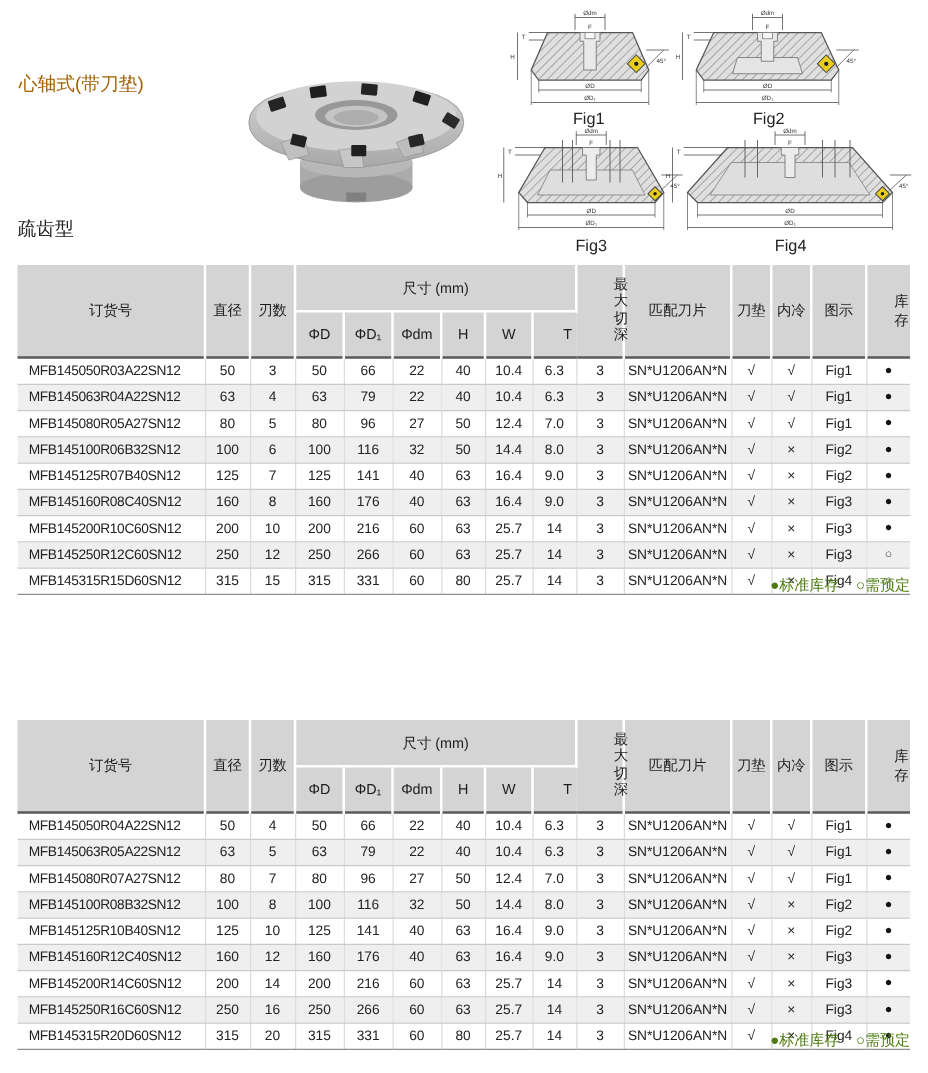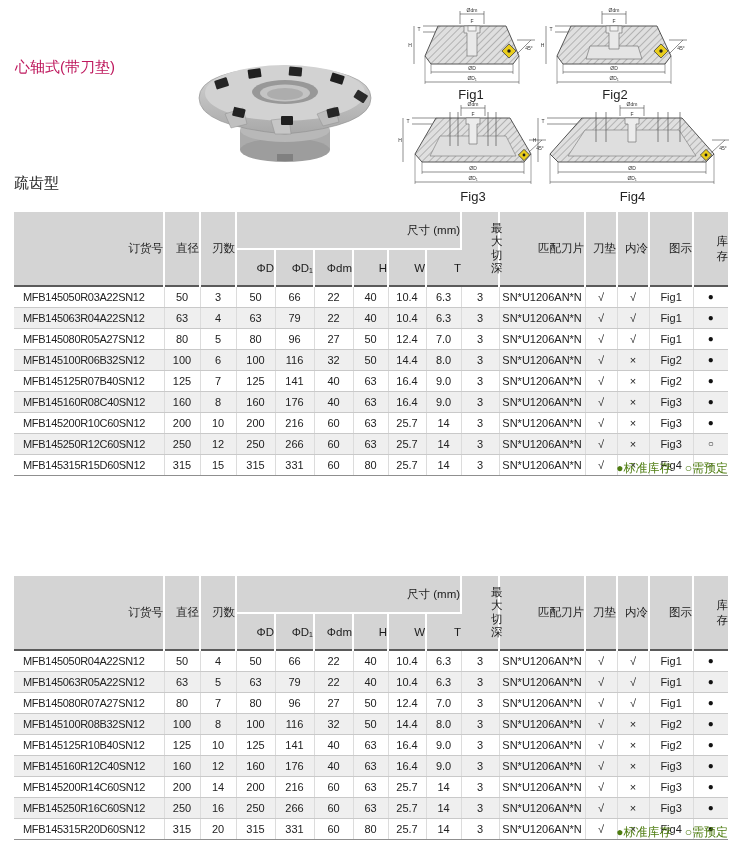--- a/index.html
+++ b/index.html
@@ -2,42 +2,42 @@
 <html><head>
 <meta charset="utf-8">
 <style>
   * { margin:0; padding:0; box-sizing:border-box; }
   html,body { background:#ffffff; }
   body { font-family:"Liberation Sans","DejaVu Sans",sans-serif; color:#1a1a1a; }
   .page { position:relative; width:742px; height:858px; background:#fff; overflow:hidden; }
 
   
   .title { position:absolute; left:14px; top:12px; font-size:36px; font-weight:800; letter-spacing:-0.5px; color:#141414; }
-  .subtitle { position:absolute; left:15px; top:58px; font-size:15px; color:#be185d; }
+  .subtitle { position:absolute; left:15px; top:58px; font-size:15px; color:#a16207; }
 
   .photo { position:absolute; left:185px; top:52px; width:200px; height:120px; }
 
   .fig { position:absolute; text-align:center; }
   .fig-label { font-size:13px; color:#222; margin-top:1px; }
   .fig svg text { font-size:5px; fill:#333; }
   .fig1 { left:405px; top:4px; }
   .fig2 { left:540px; top:4px; }
   .fig3 { left:398px; top:100px; }
   .fig4 { left:530px; top:100px; }
 
   .section-label { position:absolute; left:14px; font-size:15px; color:#222; }
   .sec1 { top:174px; }
   .sec2 { top:580px; }
 
   
   .tbl { position:absolute; left:14px; border-collapse:collapse; width:714px; table-layout:fixed; font-size:11px; color:#222; }
   .tbl1 { top:212px; }
   .tbl2 { top:576px; }
   .tbl th { background:#d4d4d4; font-weight:normal; font-size:11.5px; height:37px;
-            border-right:2px solid #fff; vertical-align:middle; text-align:right; color:#1c1c1c; }
+            border-right:2px solid #fff; vertical-align:middle; text-align:center; color:#1c1c1c; }
   .tbl th:last-child { border-right:none;padding-left:20px; }
   .tbl th.th-size { border-bottom:2px solid #fff; }
   .tbl th .stack { display:block; line-height:1.15;margin-left:29px; }
   .tbl td { height:21px; text-align:center; border-bottom:1px solid #c9c9c9; border-right:1px solid #dcdcdc; padding:0 2px;
             white-space:nowrap; overflow:hidden; }
   .tbl td:last-child { border-right:none; }
   .tbl tbody tr:first-child td { border-top:2px solid #5a5a5a; }
   .tbl tbody tr:last-child td { border-bottom:1px solid #8f8f8f; }
   .tbl tbody tr:nth-child(even) { background:#efefef; }
   .tbl td.cell-order { text-align:left; padding-left:9px; letter-spacing:-0.3px; }

